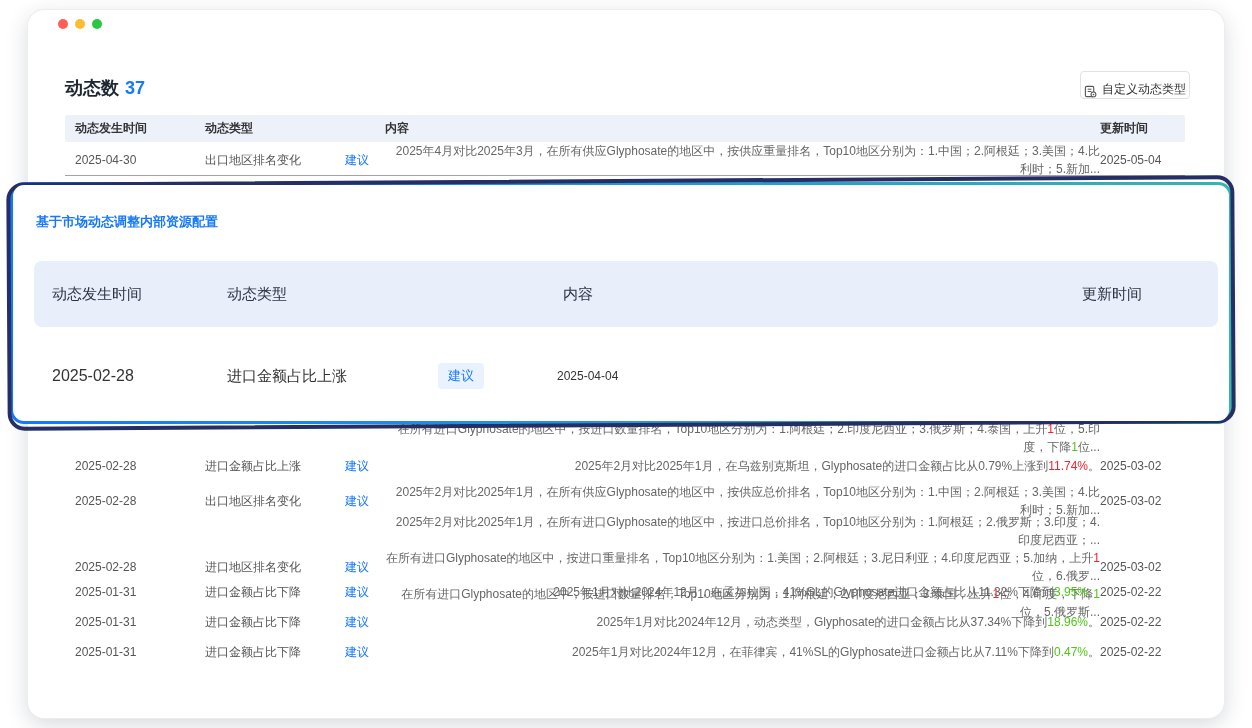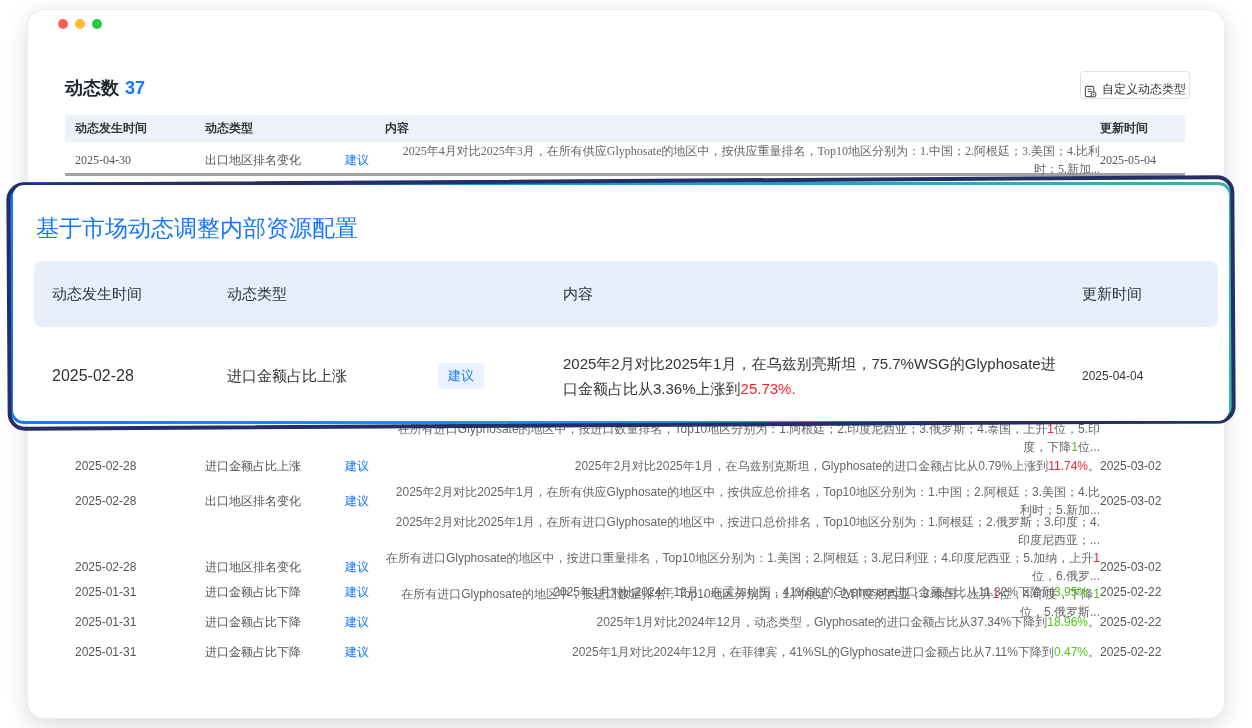--- a/index.html
+++ b/index.html
@@ -31,21 +31,21 @@
   .thead .h.hc { padding-left:0; }
 
   .trow { position:absolute; left:37px; width:1120px; display:grid;
     grid-template-columns:130px 140px 50px 715px 85px; align-items:center;
     font-size:12px; color:#555; }
   .trow .cell { padding-left:10px; }
   .trow .cell.content { padding-left:0; color:#666; line-height:18px;text-align:right; }
   .trow .badge-link { color:#1677ff; cursor:pointer; }
   .trow .cell.update { padding-left:0; color:#555; }
 
-  .r0 { top:132px; height:34px; border-bottom:3px solid #a3a3a3;font-family:Liberation Serif, serif; }
+  .r0 { top:132px; height:34px; border-bottom:1px solid #a3a3a3; }
   .r1 { top:400px; height:36px; }
   .r1 .cell:not(.content) { transform:translateY(-10px); }
   .r1 .cell.content { transform:translateY(10px); }
   .r2 { top:441px; height:30px; }
   .r3 { top:473px; height:30px; }
   .r4 { top:503px; height:62px; }
   .r5 { top:567px; height:30px; }
   .r6 { top:597px; height:30px; }
   .r7 { top:627px; height:30px; }
 
@@ -53,21 +53,21 @@
   .c-green { color:#52c41a; }
 
   
   .overlay { position:absolute; left:10px; top:182px; width:1222px; height:242px;
     background:linear-gradient(90deg,#1677ff 0%,#35b5ab 100%);
     border-radius:14px; padding:3px; z-index:20; }
   .overlay::before { content:""; position:absolute; inset:-3px; border:4px solid #252f66;
     border-radius:17px; transform:rotate(-0.35deg); z-index:-1; }
   .overlay-inner { position:relative; width:100%; height:100%; background:#fff;
     border-radius:11px; }
-  .ov-title { position:absolute; left:23px; top:28px; font-size:23px; font-weight:normal; color:#1677ff; }
+  .ov-title { position:absolute; left:23px; top:28px; font-size:13px; font-weight:bold; color:#1677ff; }
   .ov-thead { position:absolute; left:21px; top:76px; width:1184px; height:66px;
     background:#e9eefb; border-radius:8px; display:grid;
     grid-template-columns:175px 215px 120px 525px 149px; align-items:center;
     font-size:15px; color:#2b3240; }
   .ov-thead .h { padding-left:18px; }
   .ov-row { position:absolute; left:21px; top:150px; width:1184px; height:82px;
     display:grid; grid-template-columns:175px 215px 120px 525px 149px; align-items:center;
     font-size:15px; color:#333; }
   .ov-row .cell { padding-left:18px; }
   .ov-row .date { font-size:16px; color:#333; }
@@ -196,17 +196,16 @@
       <span class="h">动态发生时间</span>
       <span class="h">动态类型</span>
       <span class="h"></span>
       <span class="h" style="padding-left:19px">内容</span>
       <span class="h" style="padding-left:13px">更新时间</span>
     </div>
     <div class="ov-row">
       <span class="cell date">2025-02-28</span>
       <span class="cell">进口金额占比上涨</span>
       <span><span class="ov-badge">建议</span></span>
-      <span class="ov-content"><span>2025年2月对比2025年1月，在乌兹别亮斯坦，75.7%WSG的Glyphosate进口金额占比从3.36%上涨到</span><span class="c-red">25.73%.</span></span>
       <span class="ov-update">2025-04-04</span>
     </div>
   </div>
 </div>
 
 </body></html>

